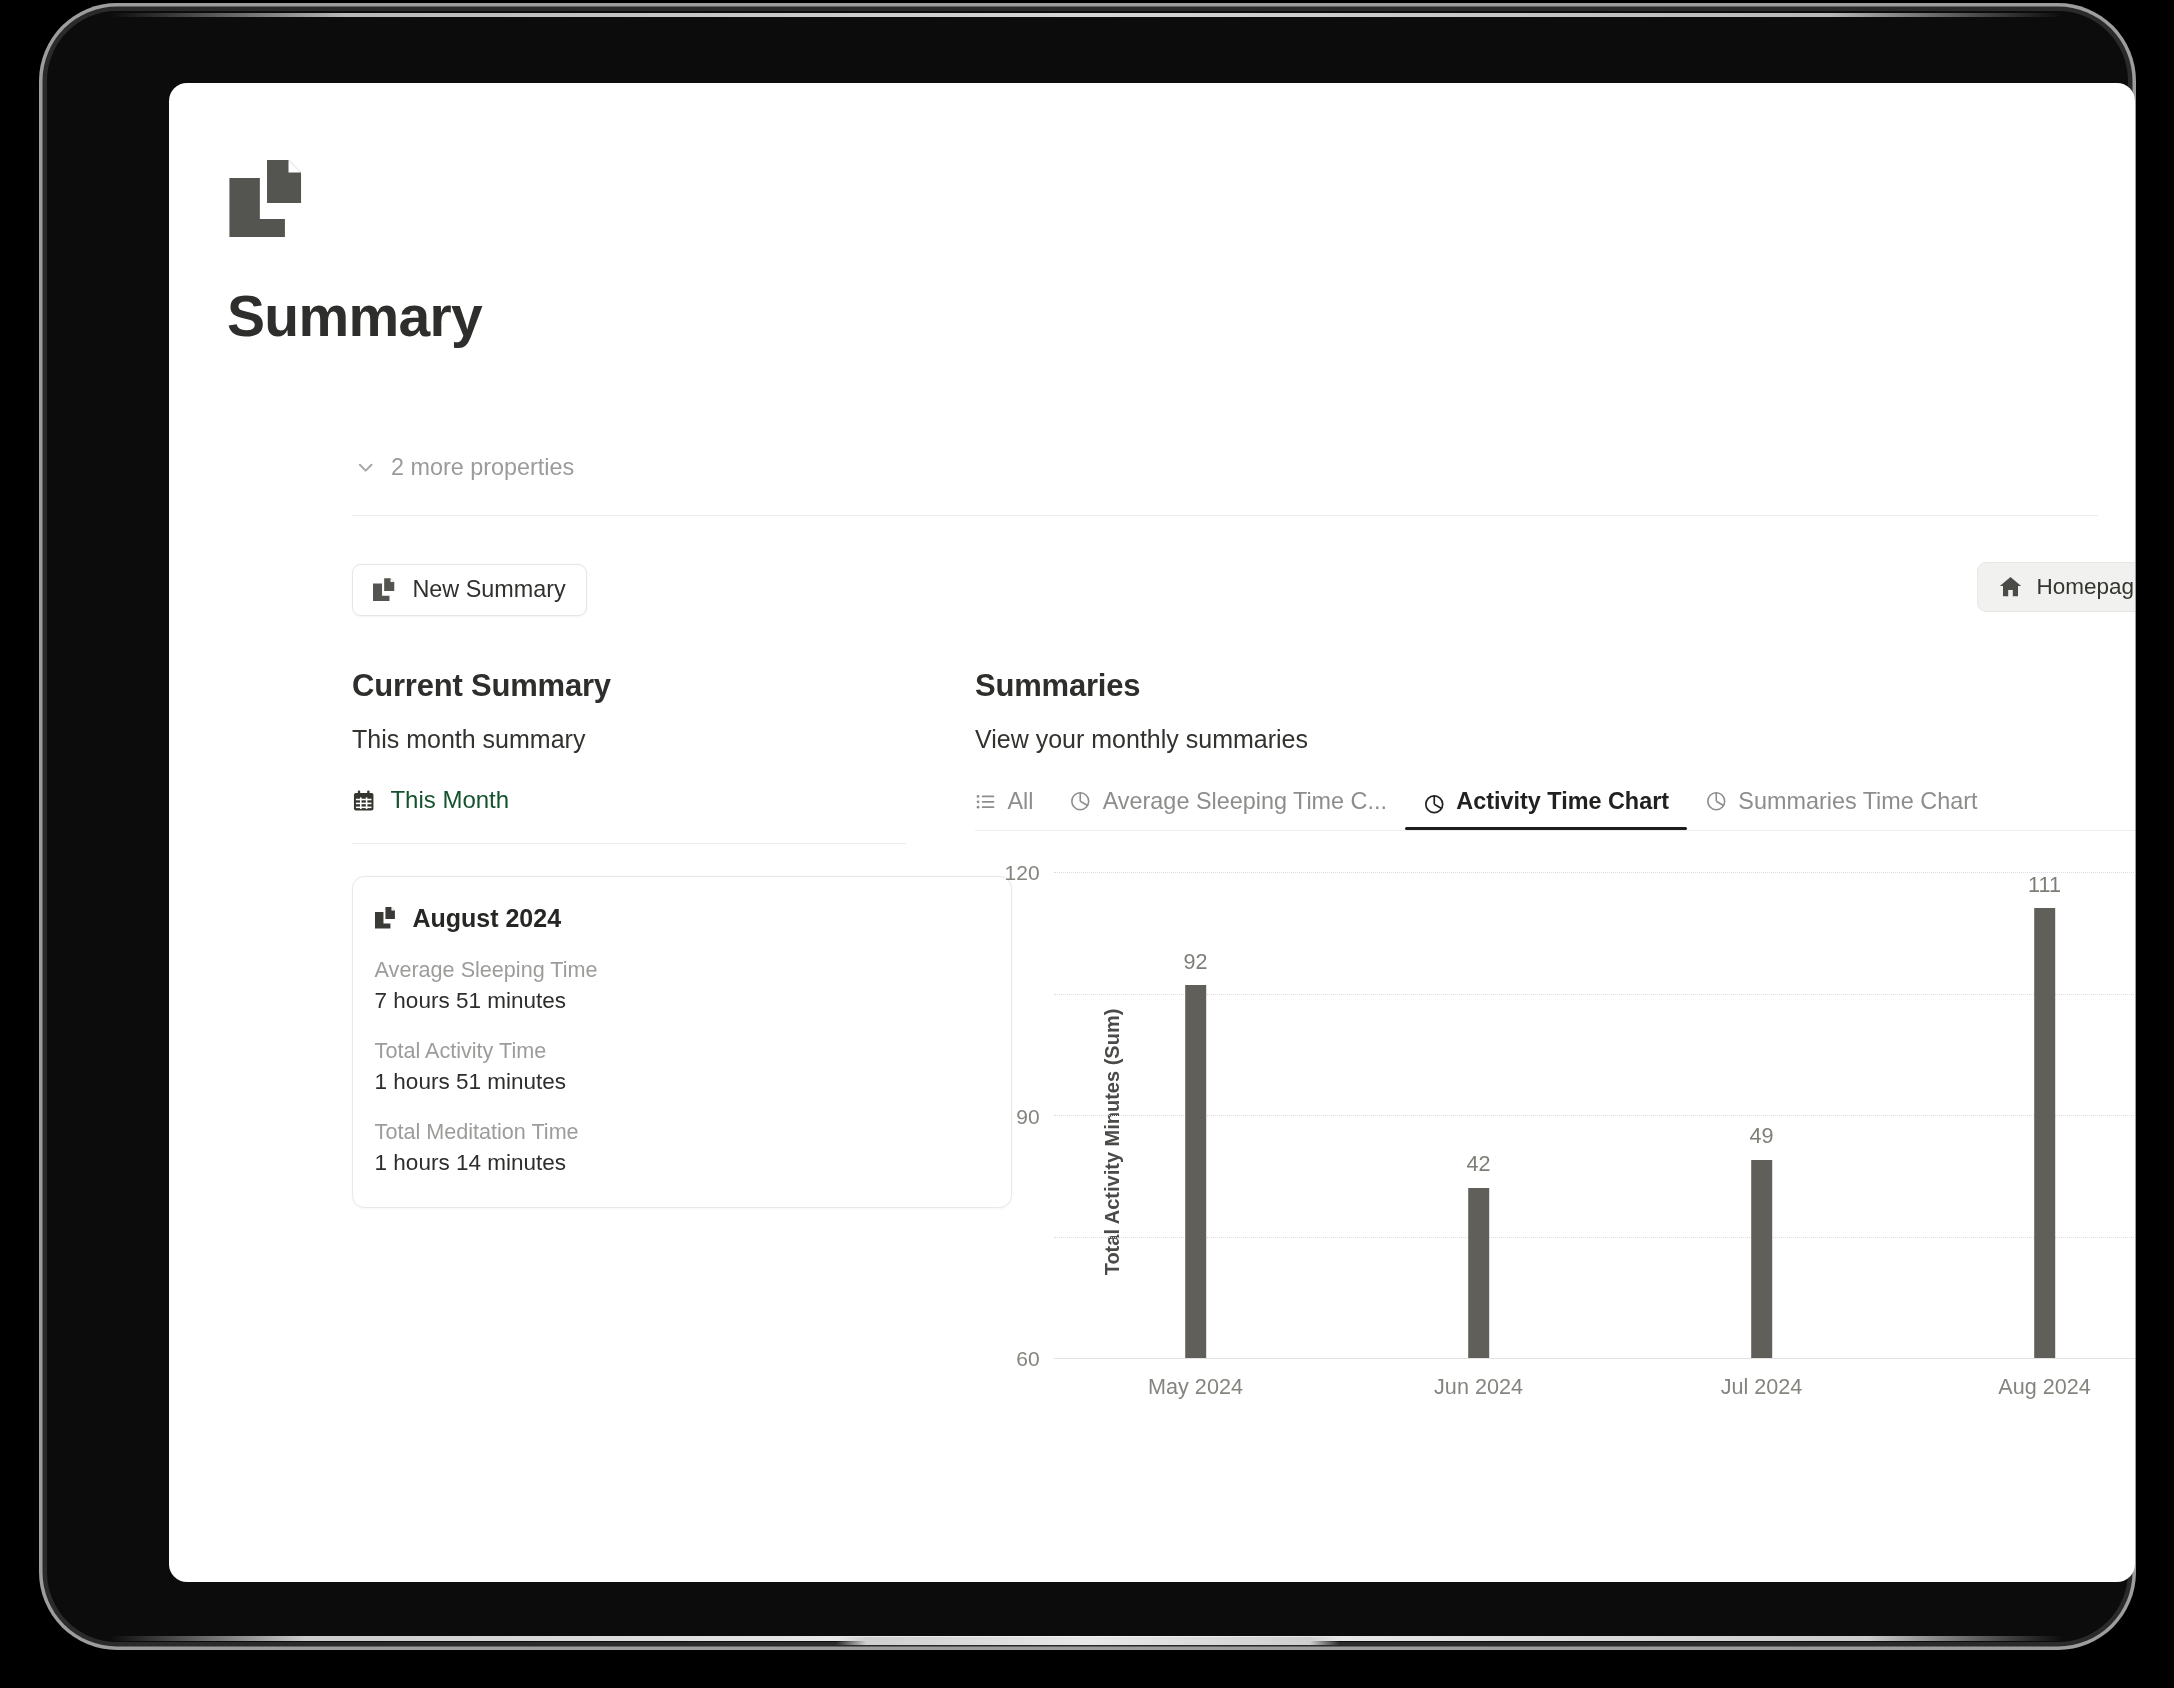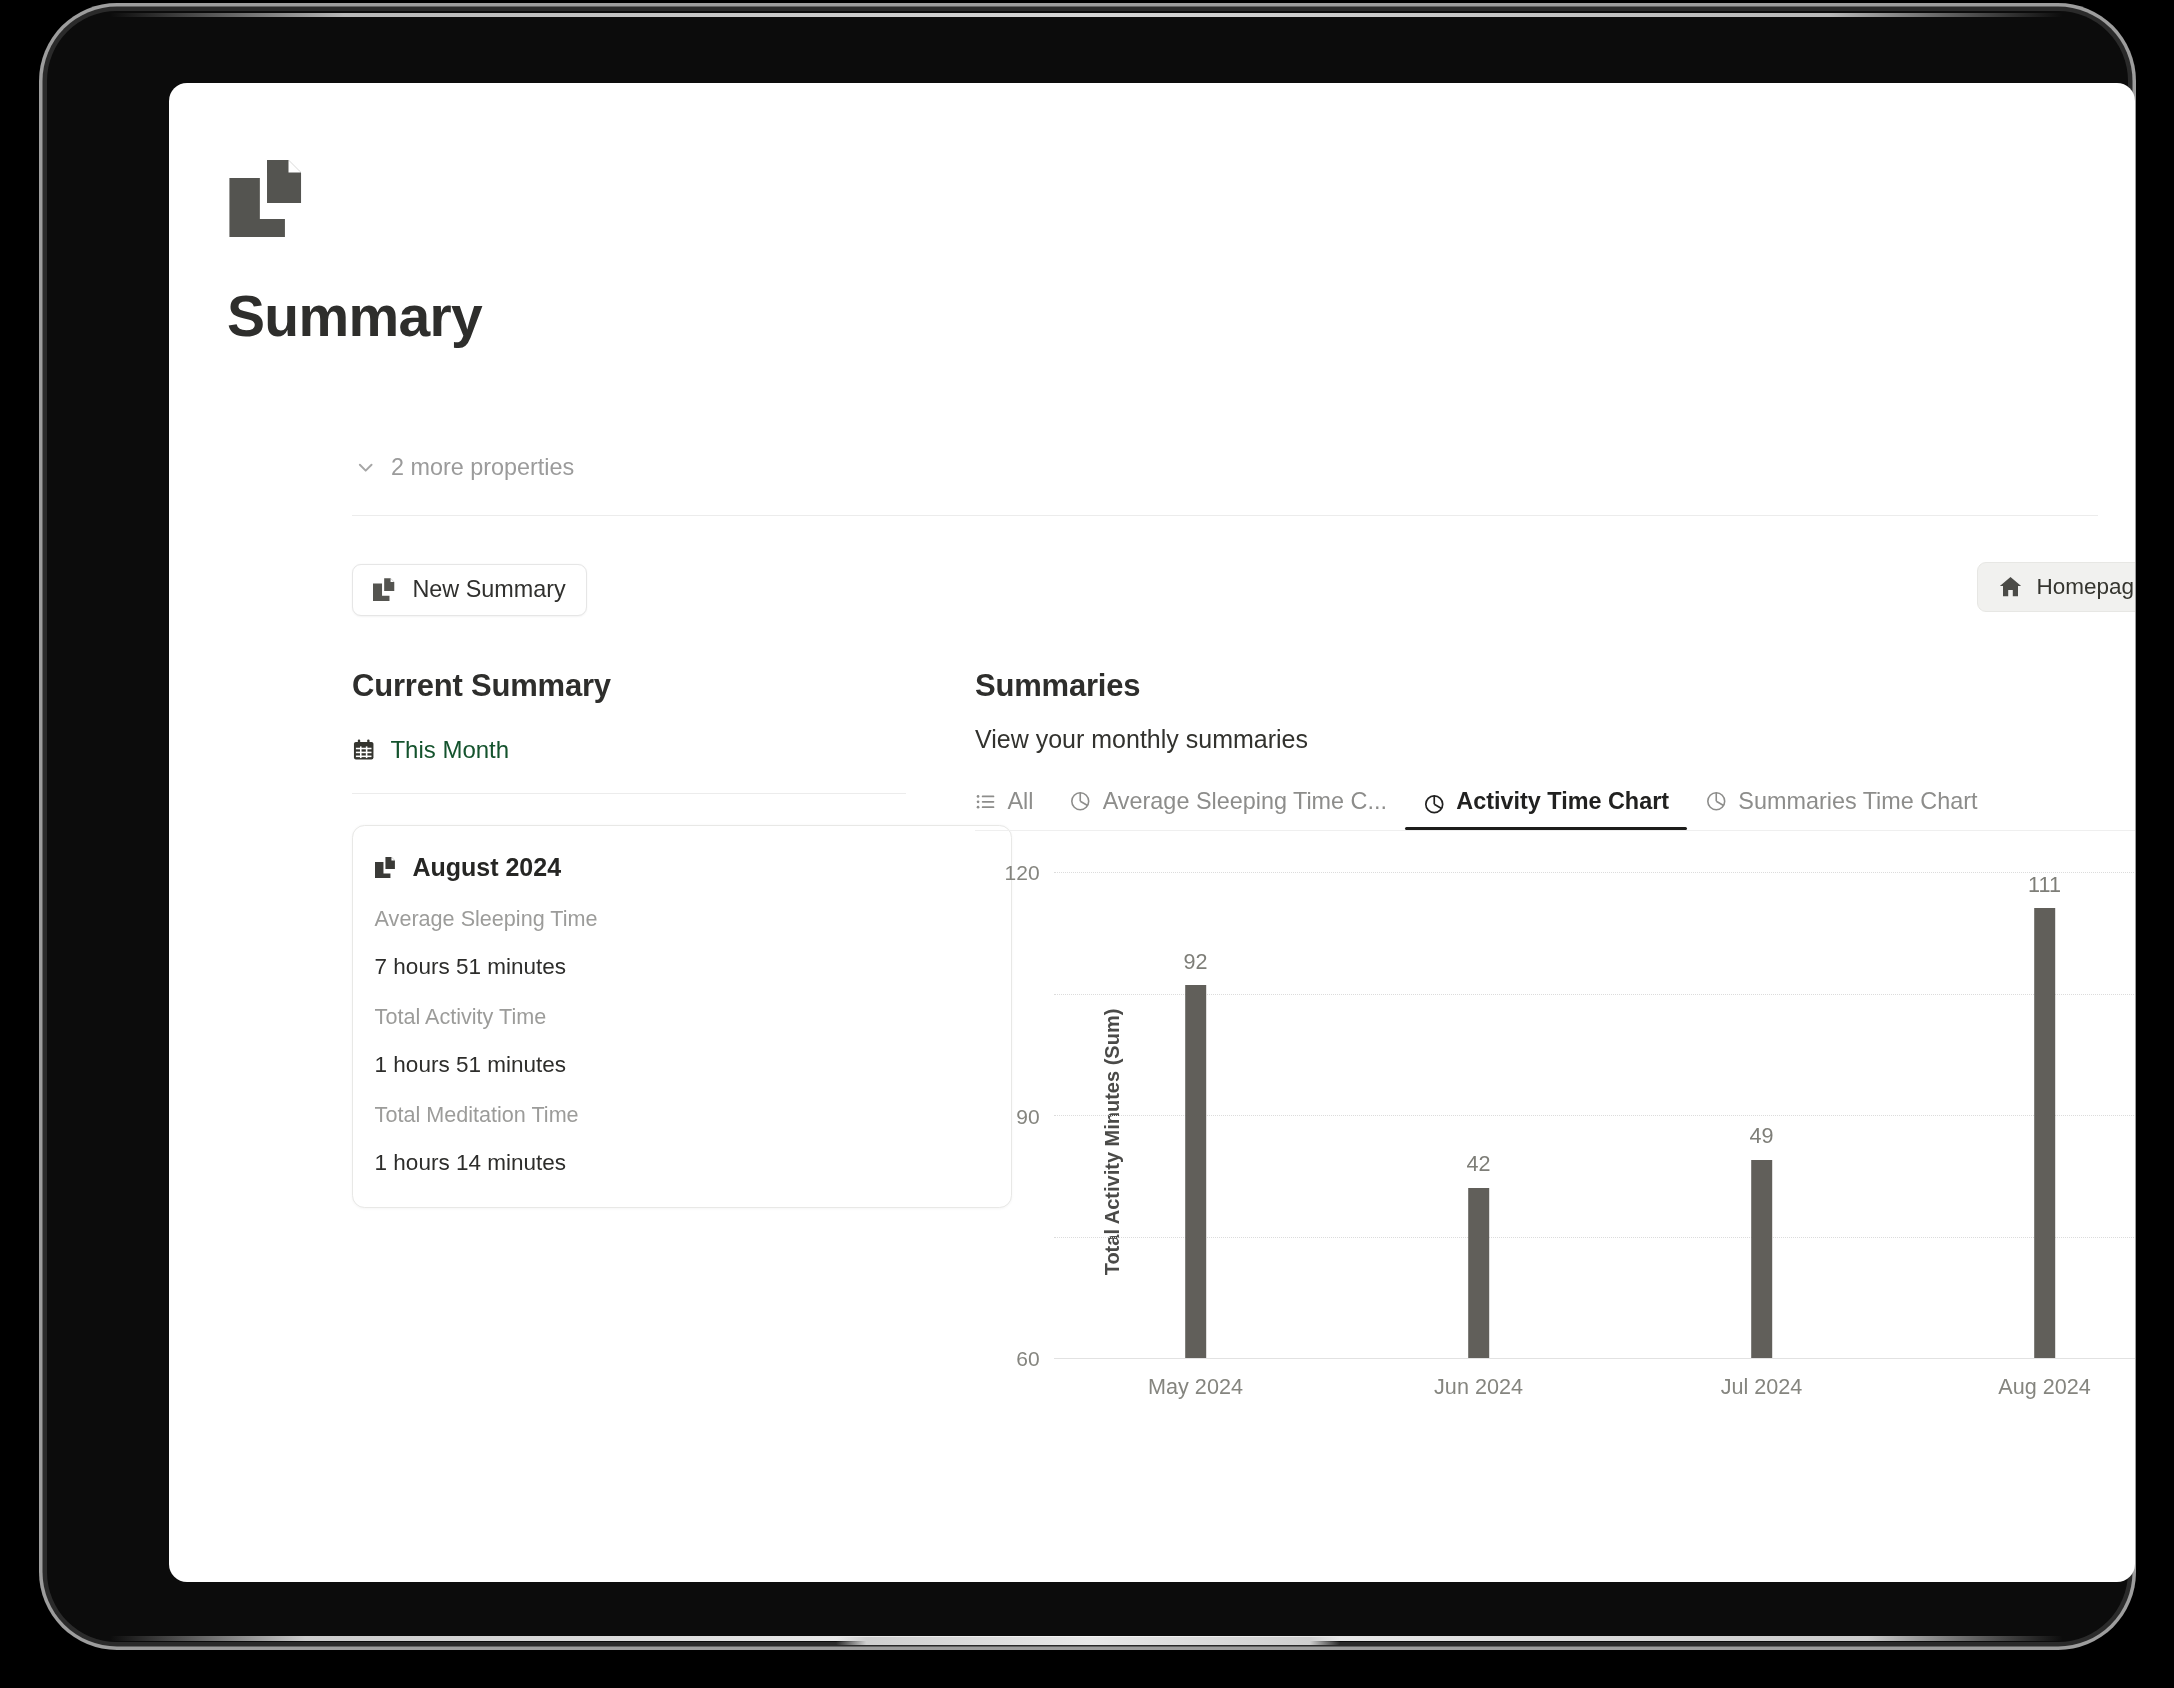--- a/index.html
+++ b/index.html
@@ -206,21 +206,21 @@
     font-size: 25px;
     font-weight: bold;
     color: #262624;
   }
   .card-field-label {
     margin-top: 24px;
     font-size: 21.6px;
     color: #9c9c9a;
   }
   .card-field-value {
-    margin-top: 22px;
+    margin-top: 5px;
     font-size: 22.5px;
     color: #2d2d2b;
   }
 
   
   #right-col { position: absolute; left: 806px; top: 585px; width: 1127px; }
   #right-col h2 {
     font-size: 31px;
     font-weight: bold;
     color: #2e2e2c;
@@ -389,20 +389,21 @@
         <span>
           <svg width="25" height="25" viewBox="0 0 24 24" fill="#4b4b47">
             <path d="M12 2.8 L22.2 11.4 h-3.0 V21.4 h-5.0 v-6.1 h-4.4 v6.1 h-5.0 V11.4 H1.8 Z"></path>
           </svg>
         </span>
         <span>Homepage</span>
       </div>
 
       <div id="left-col">
         <h2>Current Summary</h2>
+        <div id="left-subtitle">This month summary</div>
 
         <div id="this-month-row">
           <span>
             <svg width="23.4" height="23.4" viewBox="0 0 24 24" fill="#35352f">
               <rect x="2" y="4" width="20" height="18" rx="2"></rect>
               <rect x="6" y="1.6" width="2.4" height="4" rx="1" fill="#35352f"></rect>
               <rect x="15.6" y="1.6" width="2.4" height="4" rx="1" fill="#35352f"></rect>
               <rect x="4" y="10" width="16" height="1.6" fill="#ffffff"></rect>
               <rect x="4" y="14" width="16" height="1.6" fill="#ffffff"></rect>
               <rect x="4" y="18" width="16" height="1.6" fill="#ffffff"></rect>

